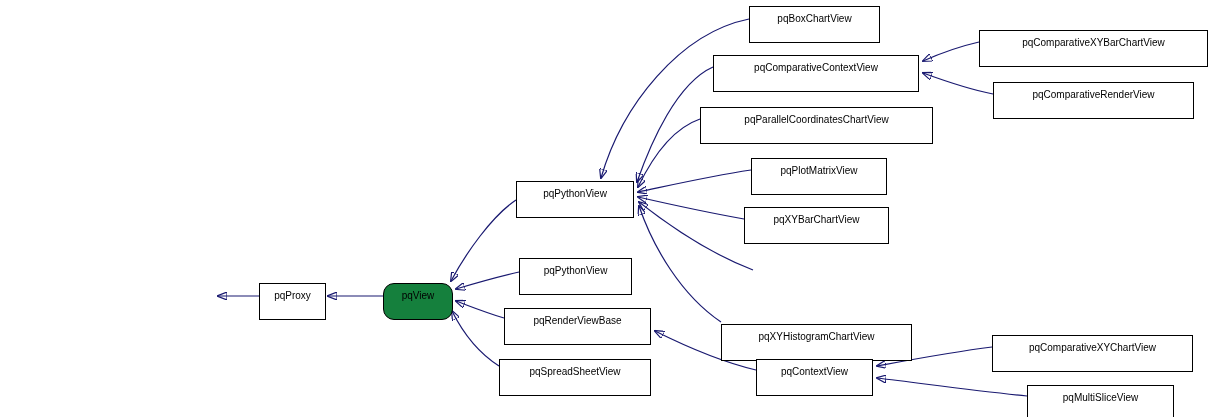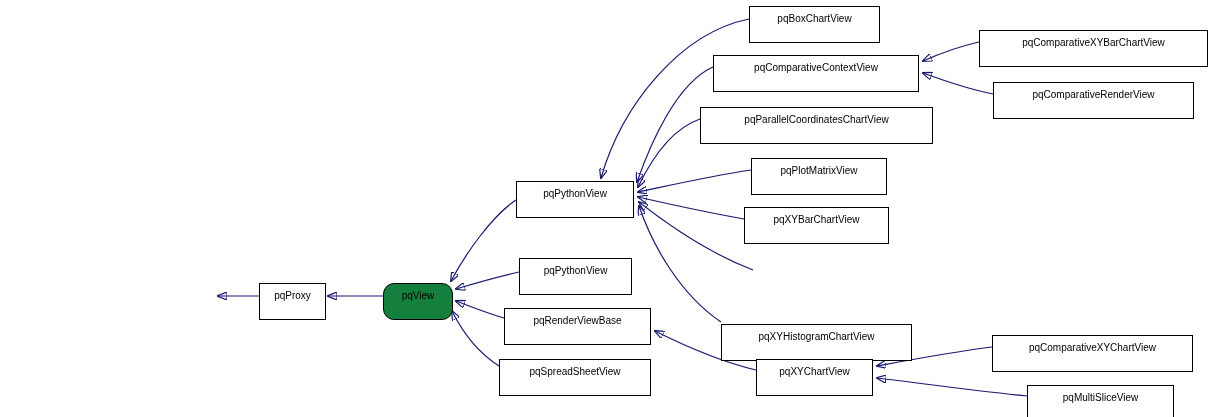--- a/index.html
+++ b/index.html
@@ -104,19 +104,19 @@
 
   <div class="node" style="left:744px; top:207px; width:145px">pqXYBarChartView</div>
 
 
   <div class="node" style="left:721px; top:324px; width:191px">pqXYHistogramChartView</div>
 
   <div class="node" style="left:979px; top:30px;  width:229px">pqComparativeXYBarChartView</div>
 
   <div class="node" style="left:993px; top:82px;  width:201px">pqComparativeRenderView</div>
 
-  <div class="node" style="left:756px; top:359px; width:117px">pqXYChartView</div>
+  <div class="node" style="left:756px; top:359px; width:117px">pqContextView</div>
 
   <div class="node" style="left:992px; top:335px; width:201px">pqComparativeXYChartView</div>
 
   <div class="node" style="left:1027px;top:385px; width:147px">pqMultiSliceView</div>
 
 </div>
 
 </body></html>

